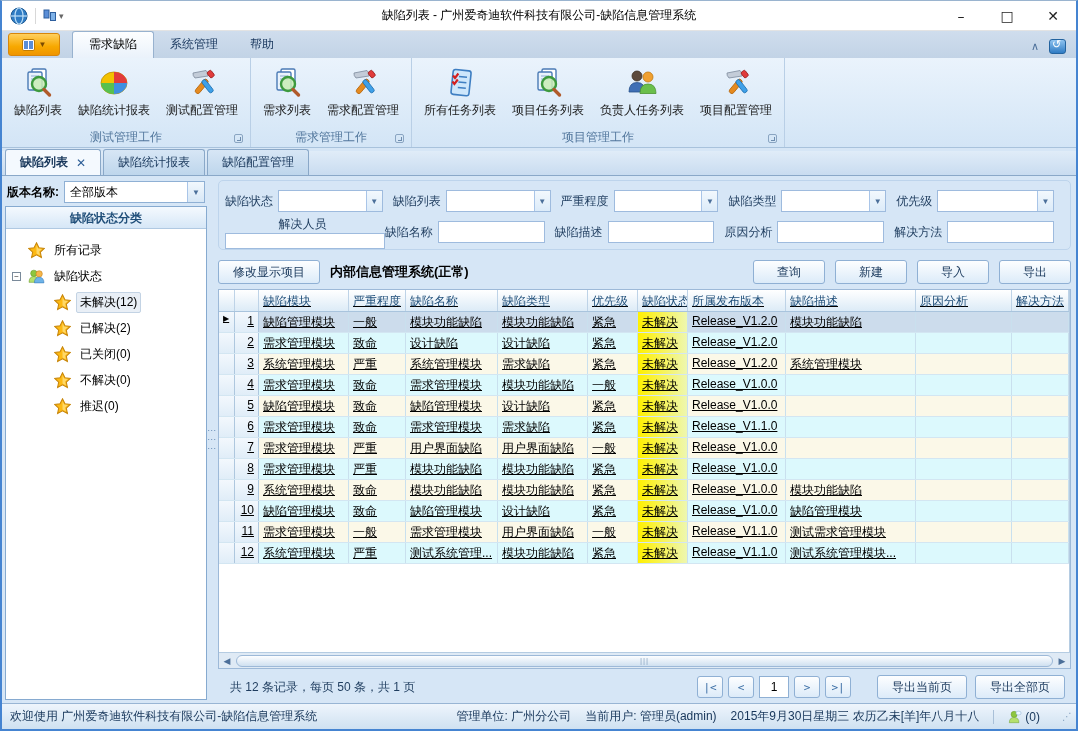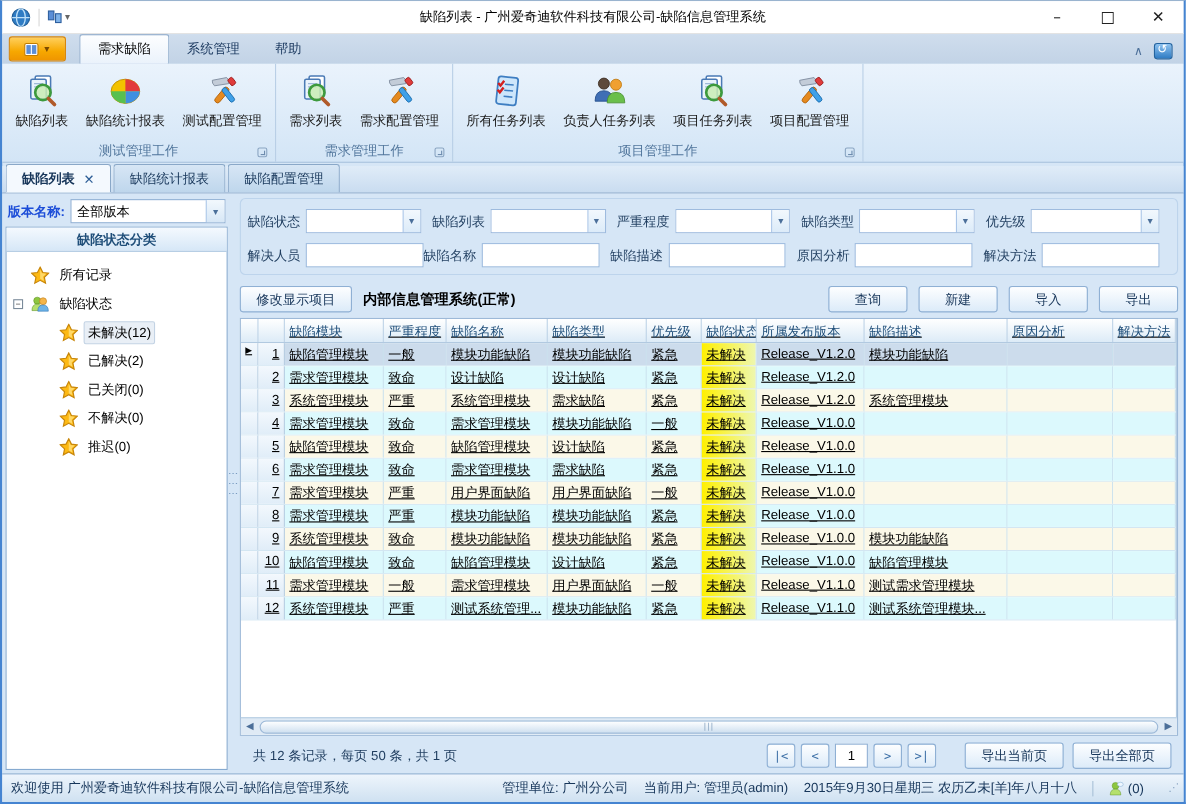--- a/index.html
+++ b/index.html
@@ -62,21 +62,21 @@
           display:flex; align-items:center; gap:8px; }
   .dtab.active { background:#f4f9fe; font-weight:bold; }
   .dtab .x { color:#2d5e96; font-weight:bold; font-size:12px; }
 
   
   .main { position:absolute; top:175px; left:0; right:0; bottom:26px; background:#d6e6f6; }
 
   
   .sidebar { position:absolute; left:3px; top:2px; width:202px; bottom:3px; display:flex; flex-direction:column; }
   .version-row { height:28px; display:flex; align-items:center; gap:5px; padding:0 2px; }
-  .version-row .vlabel { font-weight:bold; color:#1d4ed8; }
+  .version-row .vlabel { font-weight:bold; color:#000000; }
   .combo { flex:1; height:22px; background:#fff; border:1px solid #8fb0d4; display:flex; align-items:center; }
   .combo .cval { flex:1; padding:0 5px; color:#000; }
   .combo .dd { width:17px; height:100%; background:linear-gradient(#f2f8fd,#d7e7f6); border-left:1px solid #a9c5e8;
                display:flex; align-items:center; justify-content:center; color:#4b6f9a; font-size:8px; }
   .treepanel { flex:1; background:#fff; border:1px solid #86aad0; display:flex; flex-direction:column; }
   .tree-header { height:22px; background:linear-gradient(#f4f9fe,#d6e7f7); border-bottom:1px solid #b0c9e2;
                  color:#1f4e79; font-weight:bold; text-align:center; line-height:22px; }
   .tree { position:relative; padding-top:8px; }
   .titem { height:26px; display:flex; align-items:center; gap:5px; position:relative; }
   .titem .tlabel { color:#000; padding:2px 4px; border-radius:2px; white-space:nowrap; }
@@ -268,37 +268,37 @@
     <line x1="15" y1="9.5" x2="23" y2="10.3" stroke="#3e7ec2" stroke-width="1.4"></line>
     <line x1="14.4" y1="15" x2="22.4" y2="15.8" stroke="#3e7ec2" stroke-width="1.4"></line>
     <line x1="13.8" y1="20.5" x2="21.8" y2="21.3" stroke="#3e7ec2" stroke-width="1.4"></line>
     <path d="M9 8.5 l2 2.4 3.4-4.4" fill="none" stroke="#d42020" stroke-width="2.2"></path>
     <path d="M8.4 14.5 l2 2.4 3.4-4.4" fill="none" stroke="#d42020" stroke-width="2.2"></path>
   </svg>
             <span class="lbl">所有任务列表</span>
           </div>
           <div class="rbtn">
             <svg viewBox="0 0 32 32">
-    <circle cx="11" cy="9" r="5" fill="#5d4a3c" stroke="#3c2e22" stroke-width=".8"></circle>
-    <path d="M3 25 Q3 15.5 11 15.5 Q19 15.5 19 25 Z" fill="#3f6fb5" stroke="#27508c" stroke-width=".8"></path>
-    <circle cx="22" cy="10" r="5" fill="#f0a030" stroke="#c07a10" stroke-width=".8"></circle>
-    <path d="M14 26.5 Q14 17 22 17 Q30 17 30 26.5 Z" fill="#6abf4b" stroke="#4a9330" stroke-width=".8"></path>
-  </svg>
-            <span class="lbl">负责人任务列表</span>
-          </div>
-          <div class="rbtn">
-            <svg viewBox="0 0 32 32">
     <rect x="10" y="2" width="14" height="18" rx="1.5" fill="#fff" stroke="#4a7ab5" stroke-width="1.4"></rect>
     <rect x="6" y="5" width="14" height="18" rx="1.5" fill="#eaf3fc" stroke="#4a7ab5" stroke-width="1.4"></rect>
     <line x1="9" y1="9" x2="17" y2="9" stroke="#9db9d8" stroke-width="1.2"></line>
     <line x1="9" y1="12" x2="17" y2="12" stroke="#9db9d8" stroke-width="1.2"></line>
     <circle cx="17" cy="17" r="7" fill="#c9ecb4" fill-opacity=".85" stroke="#3d9a3d" stroke-width="2.4"></circle>
     <line x1="22" y1="22.5" x2="27.5" y2="28" stroke="#b05a2a" stroke-width="3.4" stroke-linecap="round"></line>
   </svg>
             <span class="lbl">项目任务列表</span>
+          </div>
+          <div class="rbtn">
+            <svg viewBox="0 0 32 32">
+    <circle cx="11" cy="9" r="5" fill="#5d4a3c" stroke="#3c2e22" stroke-width=".8"></circle>
+    <path d="M3 25 Q3 15.5 11 15.5 Q19 15.5 19 25 Z" fill="#3f6fb5" stroke="#27508c" stroke-width=".8"></path>
+    <circle cx="22" cy="10" r="5" fill="#f0a030" stroke="#c07a10" stroke-width=".8"></circle>
+    <path d="M14 26.5 Q14 17 22 17 Q30 17 30 26.5 Z" fill="#6abf4b" stroke="#4a9330" stroke-width=".8"></path>
+  </svg>
+            <span class="lbl">负责人任务列表</span>
           </div>
           <div class="rbtn">
             <svg viewBox="0 0 32 32">
     <rect x="13.5" y="11" width="5" height="17" rx="2.4" transform="rotate(40 16 19)" fill="#e58a1f" stroke="#b5650c" stroke-width=".8"></rect>
     <path d="M7 6 L20 3.5 Q23 5.5 22 9 L9 11 Q6.5 8.5 7 6 Z" fill="#c3ccd8" stroke="#7c8a9c" stroke-width=".8"></path>
     <rect x="19" y="12" width="4.6" height="15" rx="2" transform="rotate(-38 21 19)" fill="#3fa0e8" stroke="#1d6fb0" stroke-width=".8"></rect>
     <rect x="22" y="4" width="5" height="7" rx="1.5" transform="rotate(-38 24 7)" fill="#e03b3b" stroke="#9c1f1f" stroke-width=".8"></rect>
   </svg>
             <span class="lbl">项目配置管理</span>
           </div>
@@ -430,21 +430,21 @@
             </div>
             <div class="ffield" style="margin-right: 10px;">
               <span class="flabel">优先级</span>
               <div class="finput">
                 <input style="">
                 <span class="dd">▼</span>
               </div>
             </div>
           </div>
         <div class="frow" id="filter-row-2">
-            <div class="ffield" style="margin-right: 0;">
+            <div class="ffield" style="margin-right: 0; flex-direction: column;">
               <span class="flabel">解决人员</span>
               <div class="finput">
                 <input style="">
               </div>
             </div>
             <div class="ffield" style="margin-right: 10px;">
               <span class="flabel">缺陷名称</span>
               <div class="finput">
                 <input style="">
               </div>

